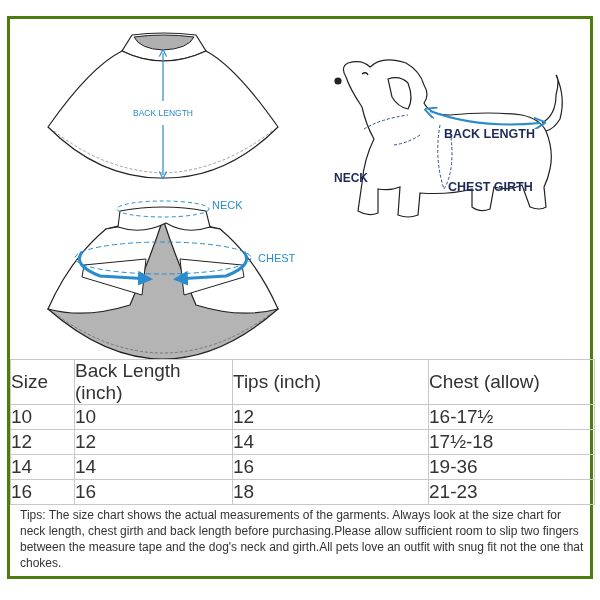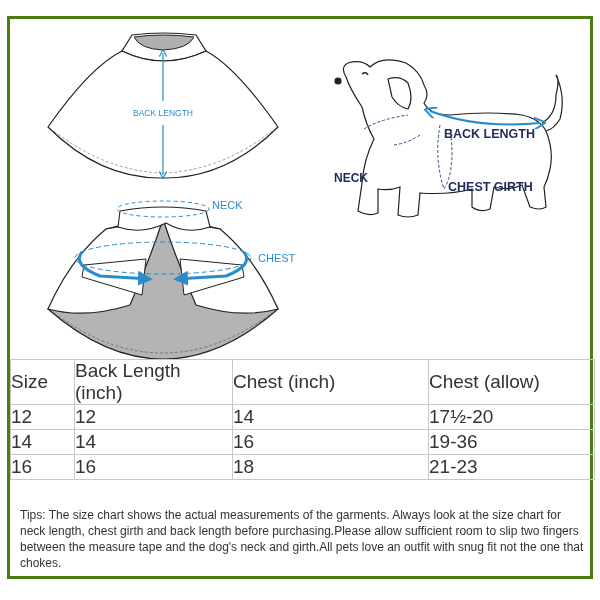--- a/index.html
+++ b/index.html
@@ -79,28 +79,34 @@
       <colgroup>
         <col style="width:64px">
           <col style="width:158px">
           <col style="width:196px">
           <col style="width:166px">
       </colgroup>
       <tbody>
       <tr>
         <th>Size</th>
         <th>Back Length (inch)</th>
-        <th>Chest (inch)</th>
+        <th>Tips (inch)</th>
         <th>Chest (allow)</th>
+      </tr>
+      <tr>
+        <td>10</td>
+        <td>10</td>
+        <td>12</td>
+        <td>16-17½</td>
       </tr>
       <tr>
         <td>12</td>
         <td>12</td>
         <td>14</td>
-        <td>17½-20</td>
+        <td>17½-18</td>
       </tr>
       <tr>
         <td>14</td>
         <td>14</td>
         <td>16</td>
         <td>19-36</td>
       </tr>
       <tr>
         <td>16</td>
         <td>16</td>

